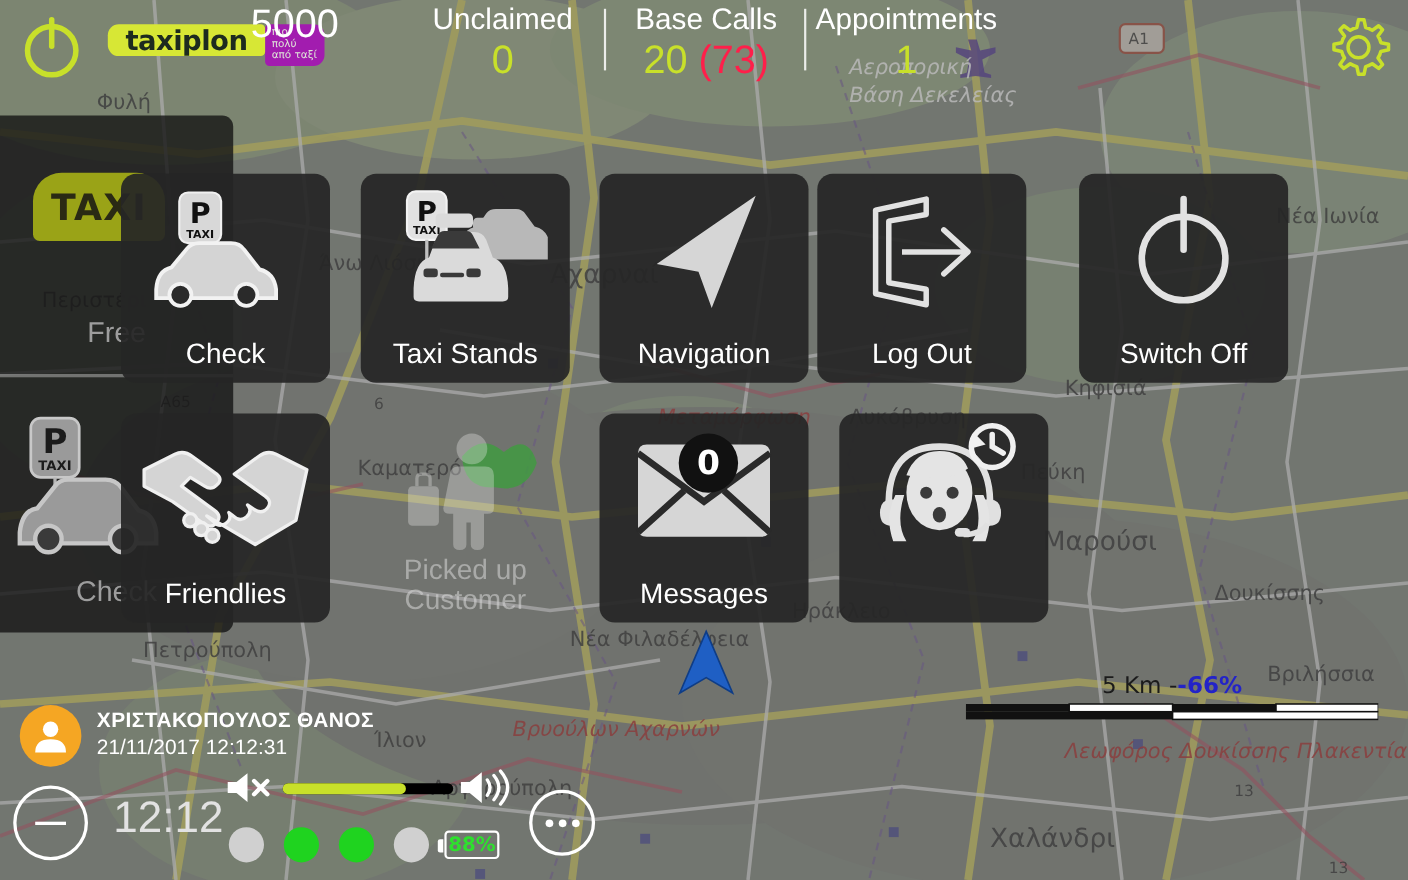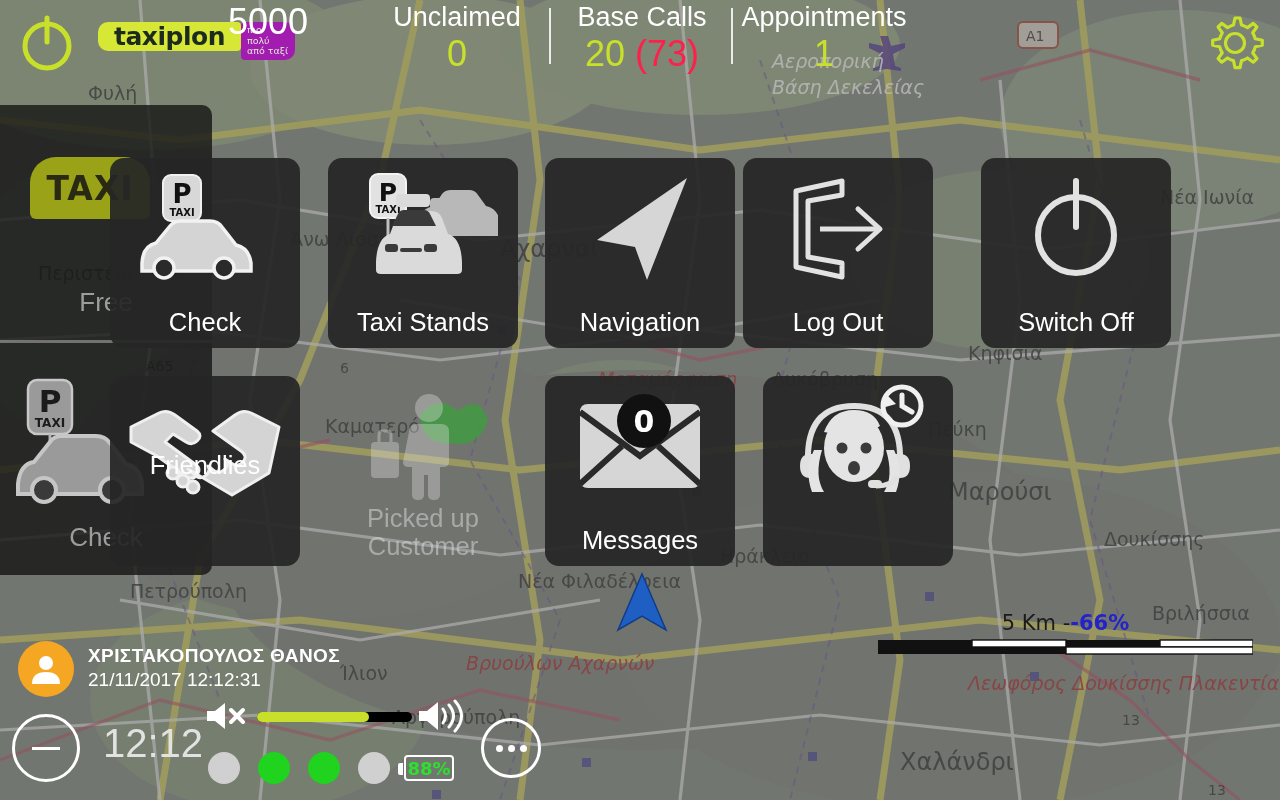--- a/index.html
+++ b/index.html
@@ -403,21 +403,21 @@
   <div class="tile" style="left:871px;top:0px;">
     <div class="ticon">
       <svg width="120" height="118" viewBox="0 0 120 118">
         <circle cx="60" cy="66" r="38" fill="none" stroke="#e2e2e2" stroke-width="6"></circle>
         <line x1="60" y1="12" x2="60" y2="58" stroke="#e2e2e2" stroke-width="6" stroke-linecap="round"></line>
       </svg>
     </div>
     <div class="tlabel">Switch Off</div>
   </div>
 
-  <div class="tile" style="left:0px;top:218px;justify-content:center;">
+  <div class="tile" style="left:0px;top:218px;">
     <div class="ticon">
       <svg width="160" height="110" viewBox="0 0 160 110">
         <g fill="#d4d4d4" stroke="#f0f0f0" stroke-width="3" stroke-linejoin="round">
           <path d="M6 36 L34 22 q8-4 16 2 l22 16 q6 5 0 10 q-5 5-11 1 l-13-8 l-8 8 l30 22 q7 5 2 11 q-5 6-12 1 l-28-20 l-26 -14 z"></path>
           <path d="M154 36 L126 22 q-8-4-16 2 L88 40 l28 20 q7 5 2 11 q-5 6-12 1 l-6-4 l0 0 q5 6 -1 11 q-6 5-12-1 l-4-3 q3 6-3 10 q-6 4-11-2 l-6-5 l44 26 l37-22 z"></path>
           <circle cx="48" cy="82" r="6"></circle>
             <circle cx="58" cy="90" r="6"></circle>
             <circle cx="68" cy="96" r="6"></circle>
         </g>
       </svg>

